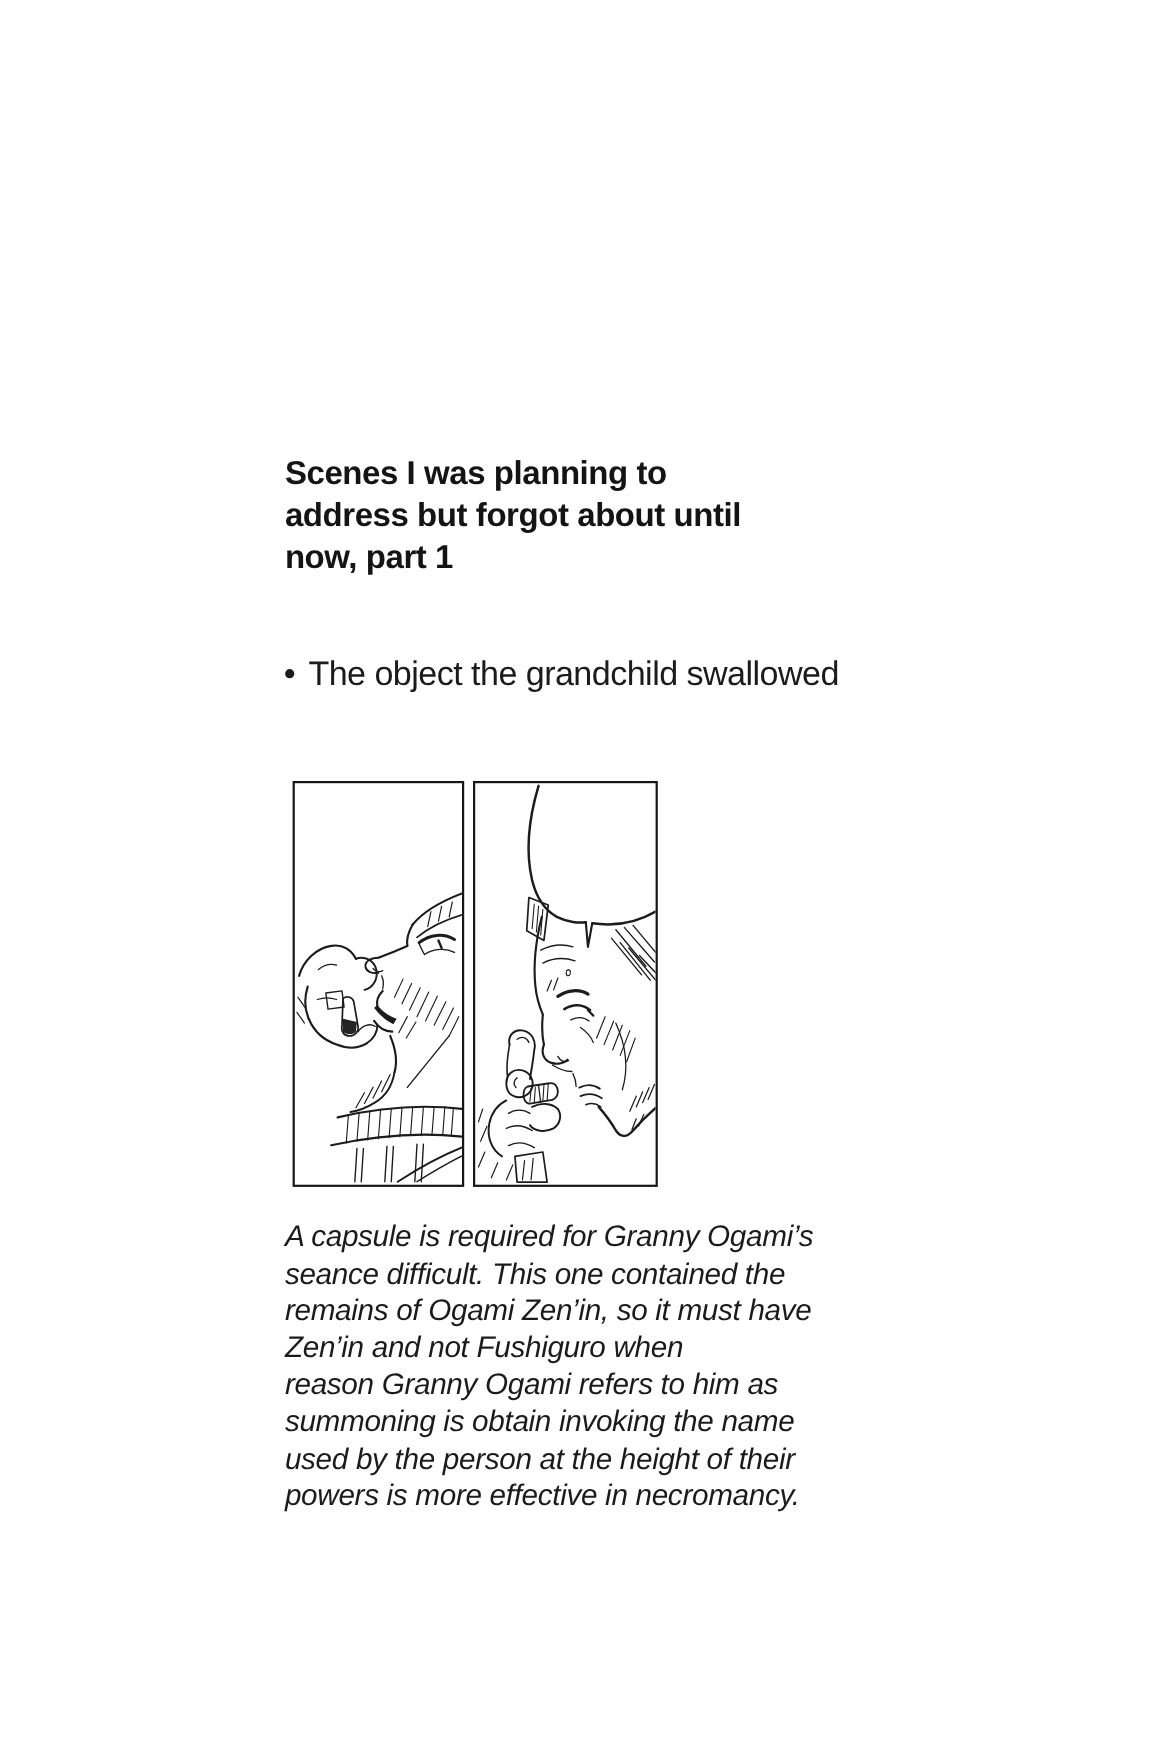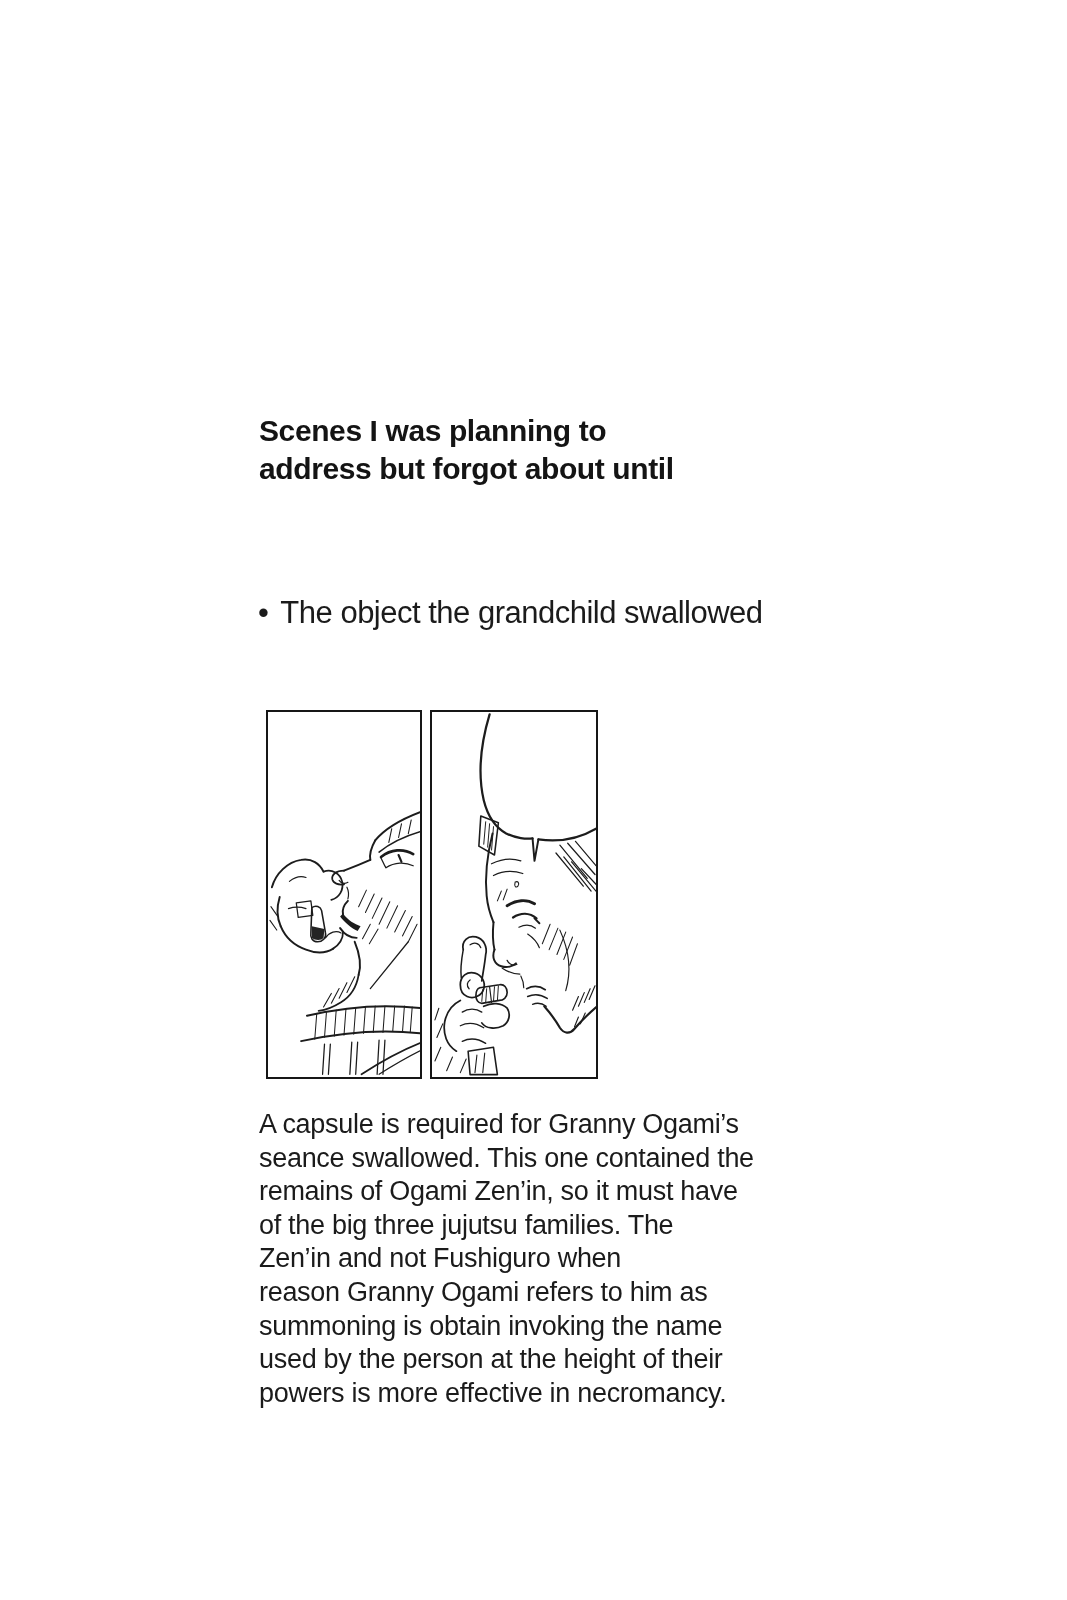--- a/index.html
+++ b/index.html
@@ -25,30 +25,32 @@
   .panels { position:absolute; left:266px; top:710px; display:flex; gap:8px; }
   .panel { background:#ffffff; border:2.5px solid #161616; }
   .panel.left  { width:156px; height:369px; }
   .panel.right { width:168px; height:369px; }
   .panel svg { display:block; width:100%; height:100%; }
 
   .paragraph {
     position:absolute; left:259px; top:1108px;
     font-size:27px; line-height:33.6px; color:#1b1b1b; letter-spacing:-0.3px;
     white-space:nowrap;
+    font-style:italic;
   }
 </style>
 </head>
 <body>
 
 <div class="page">
 
   <div class="heading">
     <div>Scenes I was planning to</div>
     <div>address but forgot about until</div>
+    <div>now, part 1</div>
   </div>
 
   <div class="bullet-line">
     <span class="marker">•</span>
     <span>The object the grandchild swallowed</span>
   </div>
 
   <div class="panels">
 
     <div class="panel left" role="img" aria-label="Manga panel: character tilting head back, fist raising a capsule to their open mouth">
@@ -185,23 +187,22 @@
           <path d="M37 345 L63 341 L67 369 L39 369 Z" stroke-width="1.6"></path>
           <path d="M46 349 L44 367 M54 347 L52 367" stroke-width="1.1"></path>
         </g>
       </svg>
     </div>
 
   </div>
 
   <div class="paragraph">
     <div>A capsule is required for Granny Ogami’s</div>
-    <div>seance swallowed. This one contained the</div>
+    <div>seance difficult. This one contained the</div>
     <div>remains of Ogami Zen’in, so it must have</div>
-    <div>of the big three jujutsu families. The</div>
     <div>Zen’in and not Fushiguro when</div>
     <div>reason Granny Ogami refers to him as</div>
     <div>summoning is obtain invoking the name</div>
     <div>used by the person at the height of their</div>
     <div>powers is more effective in necromancy.</div>
   </div>
 
 </div>
 
 </body></html>

